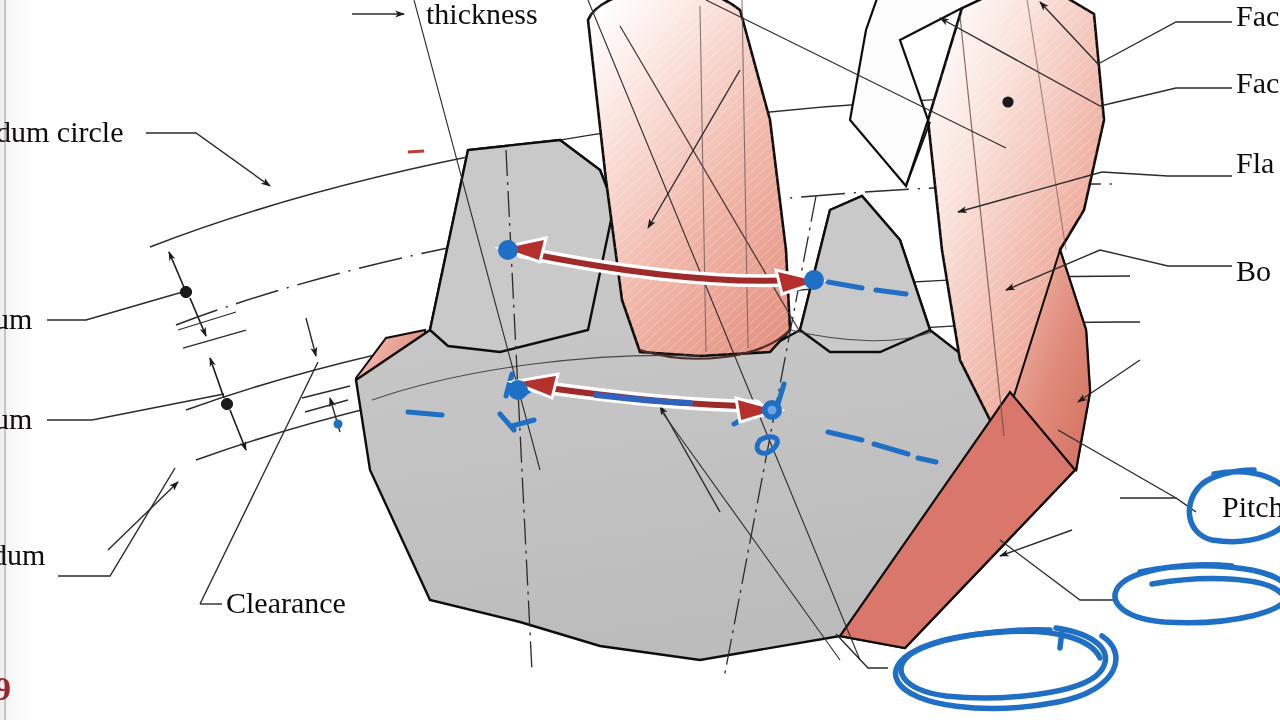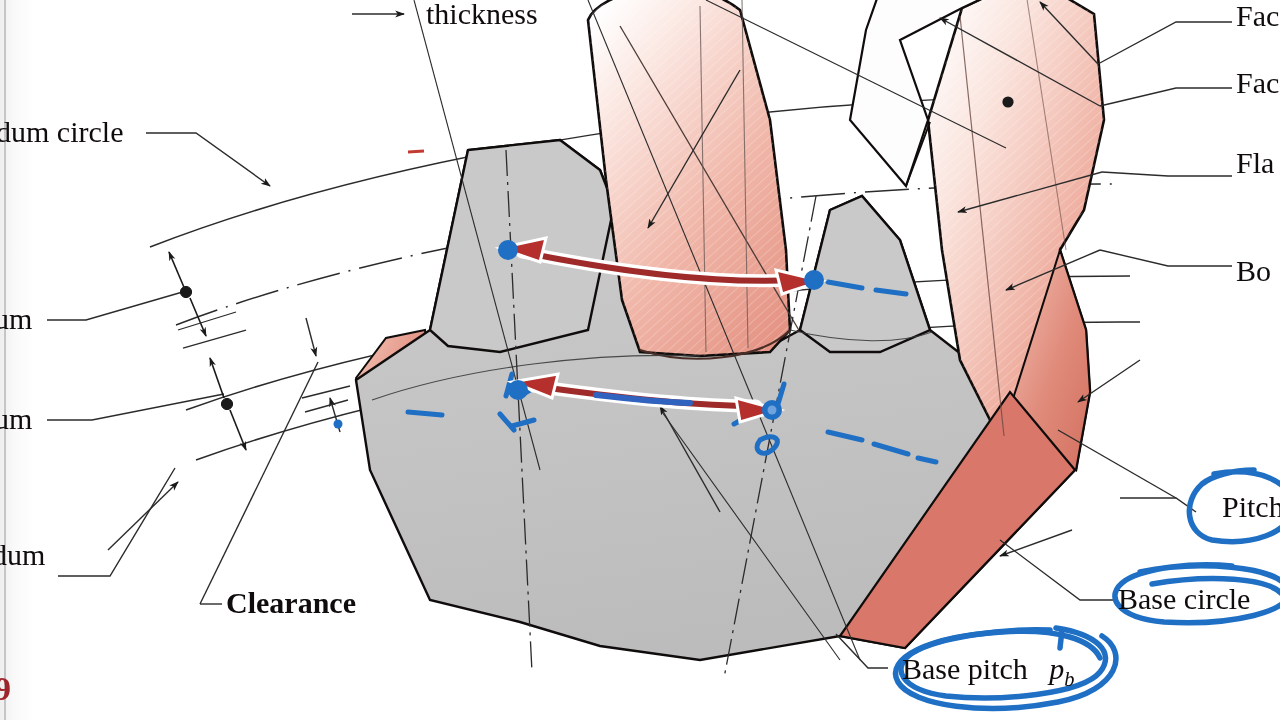--- a/index.html
+++ b/index.html
@@ -333,34 +333,29 @@
   <div class="lbl" style="left:426px; top:-1px;">thickness</div>
 
   <div class="lbl" style="left:-4px; top:117px;">dum circle</div>
 
   <div class="lbl" style="left:-6px; top:304px;">um</div>
 
   <div class="lbl" style="left:-6px; top:404px;">um</div>
 
   <div class="lbl" style="left:-8px; top:540px;">dum</div>
 
-  <div class="lbl" style="left:226px; top:588px;font-weight:bold;">Clearance</div>
+  <div class="lbl" style="left:226px; top:588px;">Clearance</div>
 
   <div class="lbl" style="left:1236px; top:1px;">Fac</div>
 
   <div class="lbl" style="left:1236px; top:68px;">Fac</div>
 
   <div class="lbl" style="left:1236px; top:148px;">Fla</div>
 
   <div class="lbl" style="left:1236px; top:256px;">Bo</div>
 
   <div class="lbl" style="left:1222px; top:492px;">Pitch</div>
 
-  <div class="lbl" style="left:1118px; top:584px;">Base circle</div>
-
-  <div class="lbl" style="left:902px; top:654px;">
-    <span>Base pitch</span>
-    <span class="italic" style="margin-left:14px;"><span>p</span><sub class="subsc">b</sub></span>
-  </div>
+
 
   <div class="pagenum" style="left:-6px; top:672px;">9</div>
 
 </div>
 
 </body></html>

